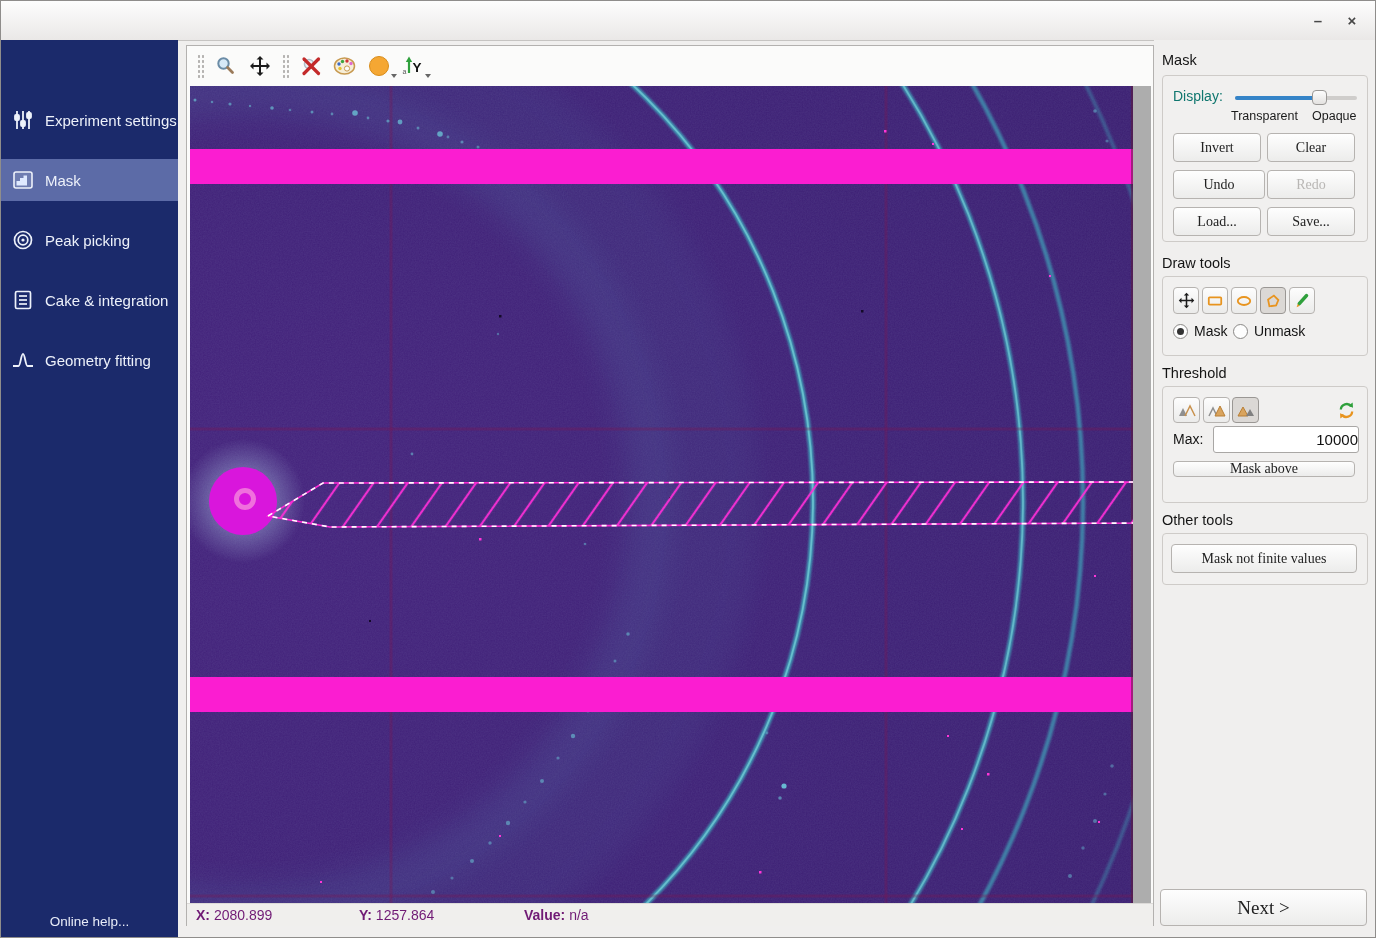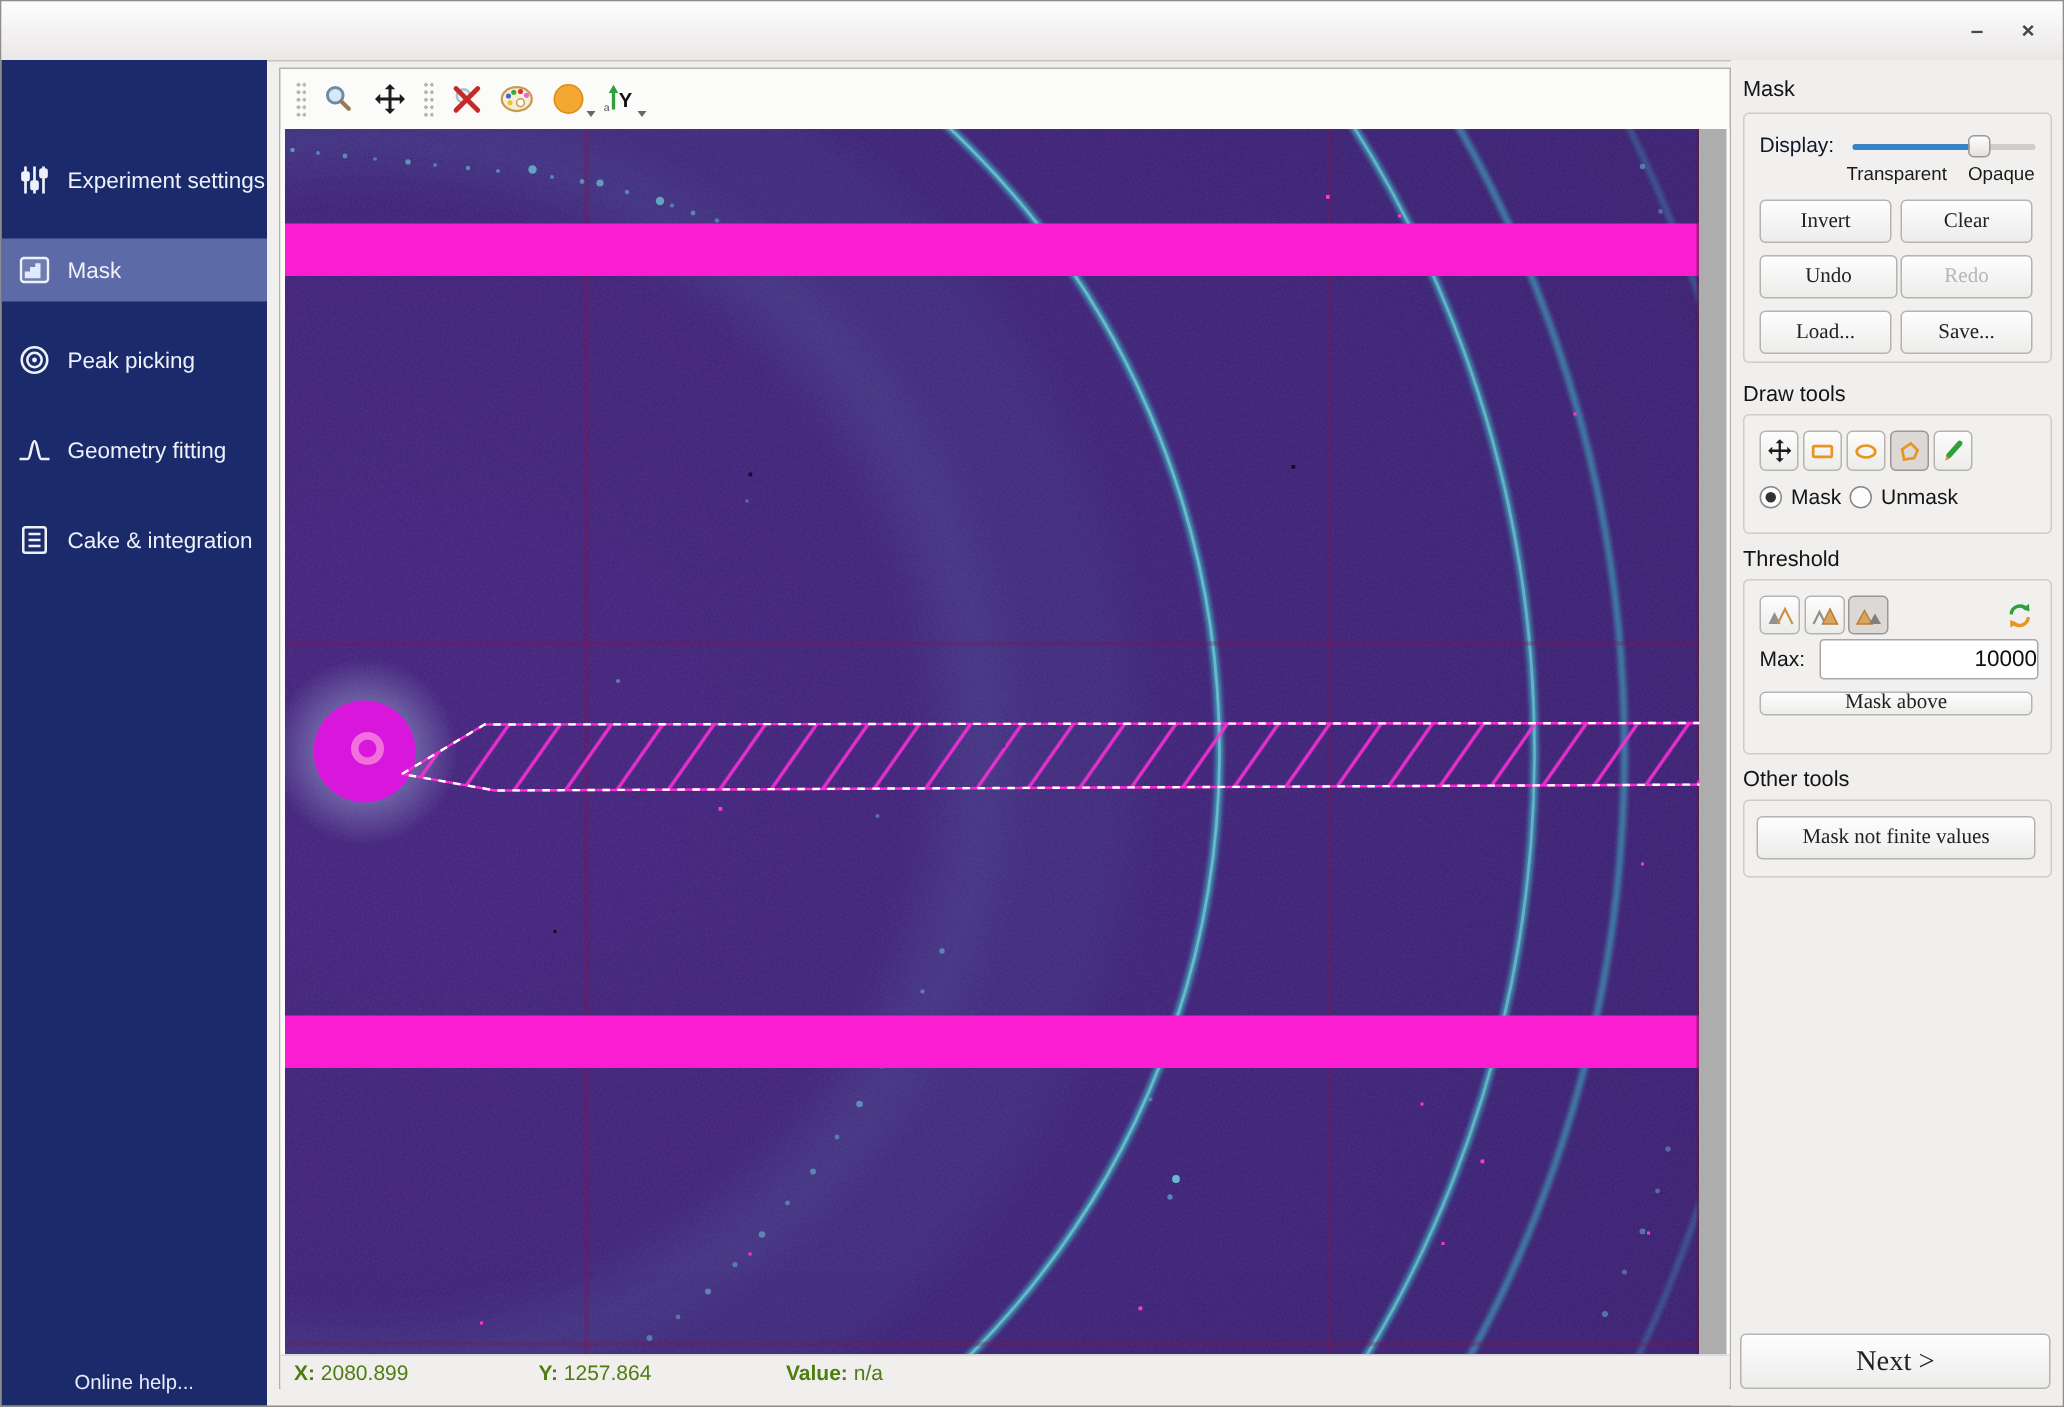--- a/index.html
+++ b/index.html
@@ -31,38 +31,38 @@
   .plot-toolbar{position:absolute;left:0;top:0;right:0;height:40px;display:flex;align-items:center;padding-left:5px;}
   .tb-sep{width:7px;height:24px;margin:0 5px;
     background-image:radial-gradient(circle,#b5b3b1 1.1px,transparent 1.3px);background-size:4px 5px;}
   .tb-btn{width:28px;height:28px;display:flex;align-items:center;justify-content:center;position:relative;margin:0 3px;}
   .caret{position:absolute;right:-4px;bottom:2px;width:0;height:0;border-left:3.5px solid transparent;
     border-right:3.5px solid transparent;border-top:4.5px solid #666;}
   .plot-canvas{position:absolute;left:0;top:40px;width:966px;height:817px;background:#fbfbfa;}
   .plot-img{position:absolute;left:3px;top:0;width:943px;height:817px;}
   .plot-gutter{position:absolute;left:946px;top:0;width:18px;height:817px;background:#adadad;}
   .plot-status{position:absolute;left:0;top:857px;right:0;height:22px;background:#f0efed;
-    border-top:1px solid #dcdad8;font-size:14px;color:#4d7c0f;}
+    border-top:1px solid #dcdad8;font-size:14px;color:#701a75;}
   .st-seg{position:absolute;top:3px;}
   .st-seg b{font-weight:bold;}
 
   
   .right-panel{position:absolute;left:1154px;top:40px;width:221px;height:897px;background:#f0efee;}
   .sec-label{position:absolute;left:8px;font-size:14.5px;color:#141414;}
   .gbox{position:absolute;left:8px;width:206px;box-sizing:border-box;border:1px solid #cecbc8;border-radius:4px;background:#f1f0ef;}
   .gbtn{position:absolute;box-sizing:border-box;border:1px solid #b6b3b0;border-radius:4px;
     background:linear-gradient(#fefefe,#ececeb);font-size:14px;color:#222;text-align:center;
     font-family:Liberation Serif, serif;display:flex;align-items:center;justify-content:center;cursor:default;}
   .gbtn.disabled{color:#b8b6b4;}
   .tool-btn{position:absolute;top:10px;width:26px;height:27px;box-sizing:border-box;border:1px solid #b6b3b0;
     border-radius:4px;background:linear-gradient(#fdfdfd,#ebebea);display:flex;align-items:center;justify-content:center;}
   .tool-btn.active{background:#dbd8d5;border-color:#9a9794;}
   .flat-btn{position:absolute;top:10px;width:27px;height:26px;display:flex;align-items:center;justify-content:center;}
 
-  .disp-label{position:absolute;left:10px;top:12px;font-size:14px;color:#0f172a;}
+  .disp-label{position:absolute;left:10px;top:12px;font-size:14px;color:#0f766e;}
   .slider{position:absolute;left:72px;top:14px;width:122px;height:16px;}
   .slider .track{position:absolute;left:0;right:0;top:6px;height:4px;border-radius:2px;background:#cfcdcb;}
   .slider .fill{position:absolute;left:0;top:6px;height:4px;border-radius:2px;background:#3584c8;}
   .slider .handle{position:absolute;top:0;width:15px;height:15px;border-radius:4px;
     background:linear-gradient(#fdfdfd,#e4e2e0);border:1px solid #9a9896;box-sizing:border-box;}
   .mini-lbl{position:absolute;top:33px;font-size:12.5px;color:#1a1a1a;}
 
   .radio{position:absolute;display:flex;align-items:center;font-size:14px;color:#141414;}
   .radio .dot{width:15px;height:15px;border-radius:50%;border:1px solid #8a8886;background:#fdfdfd;
     box-sizing:border-box;margin-right:6px;position:relative;}
@@ -117,35 +117,35 @@
             <circle cx="12" cy="12" r="8.5" fill="none" stroke="#edf1fa" stroke-width="1.7"></circle>
             <circle cx="12" cy="12" r="4.8" fill="none" stroke="#edf1fa" stroke-width="1.7"></circle>
             <circle cx="12" cy="12" r="1.6" fill="#edf1fa"></circle>
           </svg>
         </span>
         <span>Peak picking</span>
       </div>
       <div class="nav-item">
         <span class="nicon">
           <svg width="24" height="24" viewBox="0 0 24 24">
-            <path d="M2 18 H7.5 C9.5 18 10 6 12 6 C14 6 14.5 18 16.5 18 H22" fill="none" stroke="#edf1fa" stroke-width="1.8"></path>
-          </svg>
-        </span>
-        <span>Geometry fitting</span>
-      </div>
-      <div class="nav-item">
-        <span class="nicon">
-          <svg width="24" height="24" viewBox="0 0 24 24">
             <rect x="4.5" y="3.5" width="15" height="17" rx="1.5" fill="none" stroke="#edf1fa" stroke-width="1.7"></rect>
             <line x1="8" y1="8" x2="16" y2="8" stroke="#edf1fa" stroke-width="1.7"></line>
             <line x1="8" y1="12" x2="16" y2="12" stroke="#edf1fa" stroke-width="1.7"></line>
             <line x1="8" y1="16" x2="16" y2="16" stroke="#edf1fa" stroke-width="1.7"></line>
           </svg>
         </span>
         <span>Cake &amp; integration</span>
+      </div>
+      <div class="nav-item">
+        <span class="nicon">
+          <svg width="24" height="24" viewBox="0 0 24 24">
+            <path d="M2 18 H7.5 C9.5 18 10 6 12 6 C14 6 14.5 18 16.5 18 H22" fill="none" stroke="#edf1fa" stroke-width="1.8"></path>
+          </svg>
+        </span>
+        <span>Geometry fitting</span>
       </div>
     </div>
     <div class="help">Online help...</div>
   </div>
 
   <div class="main-panel">
 
     <div class="plot-toolbar">
       <div class="tb-sep"></div>
       <div class="tb-btn">

